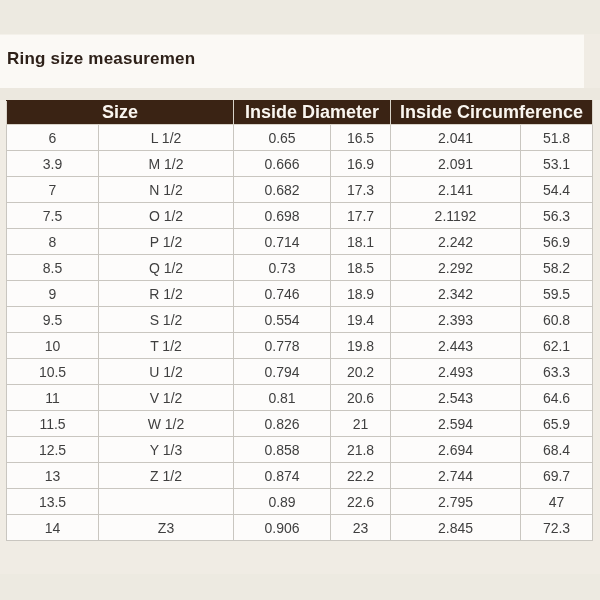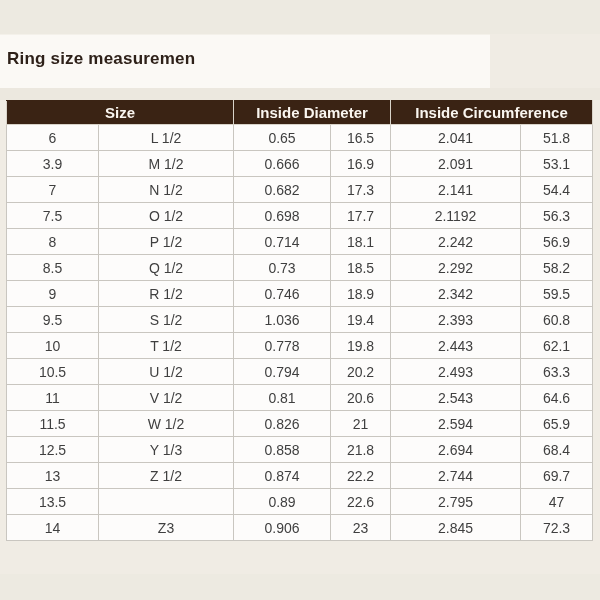--- a/index.html
+++ b/index.html
@@ -18,21 +18,21 @@
   }
   .band-top {
     position: absolute;
     left: 0; top: 0;
     width: 600px; height: 34px;
     background: #edeae1;
   }
   .title-strip {
     position: absolute;
     left: 0; top: 34px;
-    width: 490px; height: 54px;
+    width: 584px; height: 54px;
     background: #fbf9f5;
     border-top: 1px solid #f4f1ea;
   }
   .page-title {
     margin: 0;
     padding: 14px 0 0 7px;
     font-size: 17px;
     font-weight: bold;
     color: #2e2119;
     letter-spacing: 0.2px;
@@ -61,21 +61,21 @@
   table.ring-table th, table.ring-table td {
     border: 1px solid #c9c6c0;
     text-align: center;
     vertical-align: middle;
     overflow: hidden;
     white-space: nowrap;
   }
   tr.group-header-row th {
     background: #3a2314;
     color: #faf6f0;
-    font-size: 15px;
+    font-size: 18px;
     font-weight: bold;
     height: 21px;
     border: 1px solid #d8d3c9;
     border-top-color: #3a2314;
   }
   tr.column-header-row th {
     background: #f4f1ea;
     color: #3b3b3b;
     font-size: 15px;
     font-weight: bold;
@@ -169,21 +169,21 @@
           <td>9</td>
           <td>R 1/2</td>
           <td>0.746</td>
           <td>18.9</td>
           <td>2.342</td>
           <td>59.5</td>
         </tr>
         <tr>
           <td>9.5</td>
           <td>S 1/2</td>
-          <td>1.036</td>
+          <td>0.554</td>
           <td>19.4</td>
           <td>2.393</td>
           <td>60.8</td>
         </tr>
         <tr>
           <td>10</td>
           <td>T 1/2</td>
           <td>0.778</td>
           <td>19.8</td>
           <td>2.443</td>

